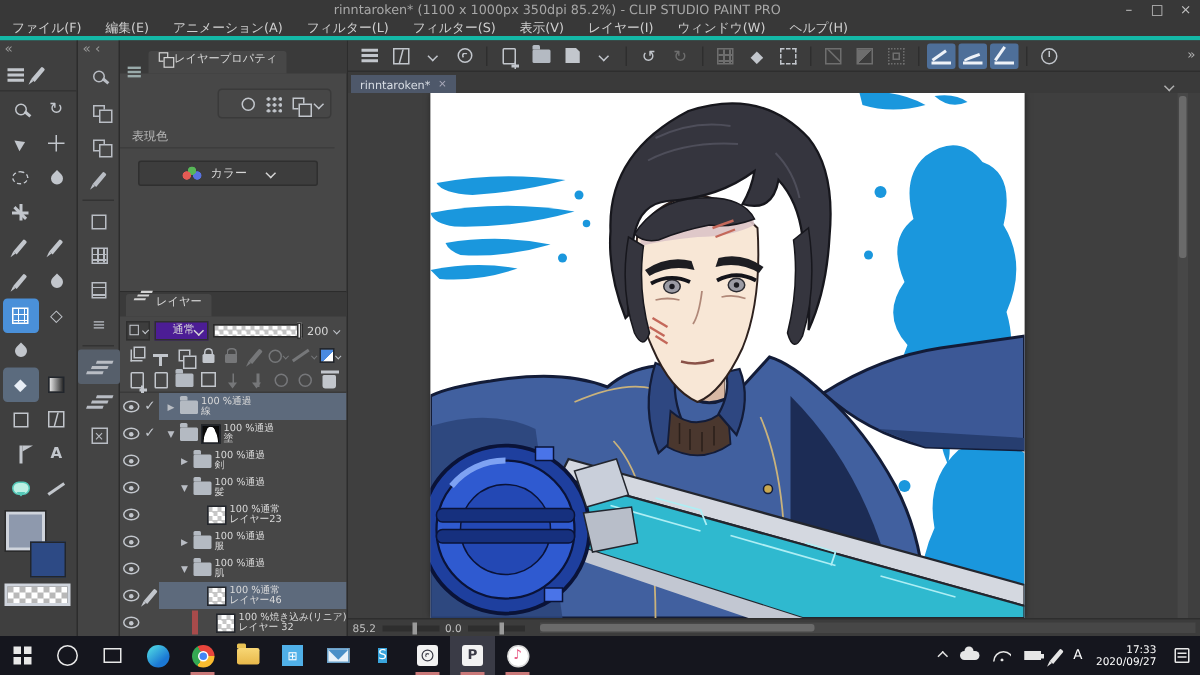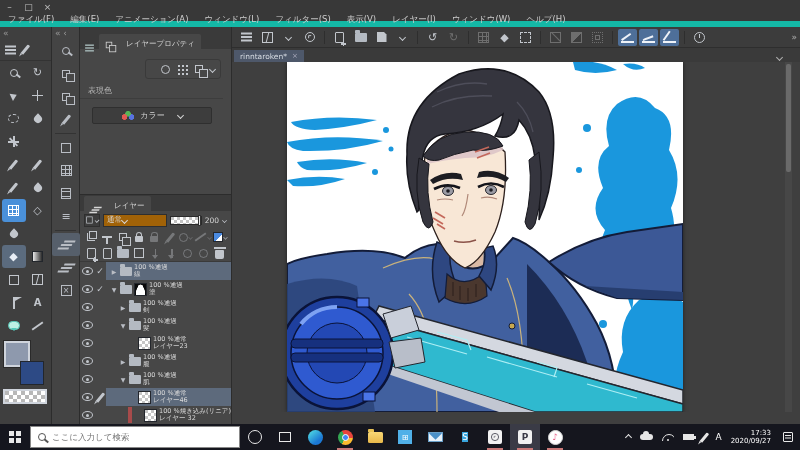--- a/index.html
+++ b/index.html
@@ -3,49 +3,49 @@
 <meta charset="utf-8">
 <style>
 *{margin:0;padding:0;box-sizing:border-box}
 body{font-family:"DejaVu Sans","Liberation Sans",sans-serif;background:#222}
 #root{position:relative;width:800px;height:450px;overflow:hidden;background:#404040;user-select:none}
 .g{font-size:11px;line-height:1}
 
 #titlebar{position:absolute;left:0;top:0;width:800px;height:14px;background:#383838;display:flex;align-items:center;color:#a8a8a8;font-size:8.5px}
 #title-text{flex:1;text-align:center;white-space:nowrap;overflow:hidden}
 .wbtn{width:19px;height:14px;display:flex;align-items:center;justify-content:center;color:#c0c0c0;font-size:9px}
-#menubar{position:absolute;left:0;top:14px;width:800px;height:13px;background:#383838;display:flex;border-bottom:6px solid #14b8a6}
+#menubar{position:absolute;left:0;top:14px;width:800px;height:13px;background:#383838;display:flex;align-items:center;border-bottom:3px solid #14b8a6}
 .menu-item{padding:0 8px;font-size:8.5px;color:#cfcfcf;white-space:nowrap}
 
 #toolstrip{position:absolute;left:0;top:27px;width:52px;height:397px;background:#3f3f3f;border-right:1px solid #2c2c2c}
 .strip-head{height:12px;color:#9a9a9a;font-size:9px;padding-left:3px;line-height:12px}
 #tool-head{display:flex;gap:8px;align-items:center;height:22px;padding-left:5px;color:#c2c6cc;border-bottom:1px solid #333}
 #tool-grid{display:grid;grid-template-columns:24px 24px;justify-content:center}
 .tool-cell{width:24px;height:23px;display:flex;align-items:center;justify-content:center;color:#c2c6cc}
 .tool-cell.sel{background:#4a90d9;border-radius:3px;color:#fff}
 .tool-cell.soft{background:#5b6b7e;border-radius:3px;color:#e8eef6}
 #swatches{position:relative;margin-top:4px;height:64px}
 #main-swatch{position:absolute;left:4px;top:0;width:26px;height:26px;border:2px solid #cfd4dc;outline:1px solid #2a2a2a}
 #sub-swatch{position:absolute;left:20px;top:20px;width:24px;height:24px;border:1px solid #22262c}
 #trans-swatch{position:absolute;left:3px;top:48px;width:44px;height:15px;border:2px solid #cfd4dc;background:repeating-conic-gradient(#fff 0 25%,#b8b8b8 0 50%);background-size:8px 8px}
 
 #quickbar{position:absolute;left:52px;top:27px;width:28px;height:397px;background:#444;border-right:1px solid #2c2c2c}
 .qa-item{width:28px;height:23px;display:flex;align-items:center;justify-content:center;color:#b9bdc4}
 .qa-sep{height:1px;background:#333;margin:2px 3px}
 
 #panels{position:absolute;left:80px;top:27px;width:152px;height:397px;background:#474747;border-right:1px solid #2c2c2c;color:#c8c8c8}
 .ptabbar{height:22px;background:#3a3a3a;display:flex;align-items:flex-end;padding-left:4px;gap:4px}
-.ptab{background:#474747;height:15px;display:flex;align-items:flex-end;gap:13px;padding:0 6px;font-size:7.5px;color:#d6d6d6;border-radius:2px 2px 0 0}
+.ptab{background:#474747;height:15px;display:flex;align-items:flex-start;gap:3px;padding:0 6px;font-size:7.5px;color:#d6d6d6;border-radius:2px 2px 0 0}
 .plabel{font-size:8px;color:#b8b8b8;padding:6px 0 2px 8px;border-bottom:1px solid #3d3d3d;margin-right:8px}
 #lp-effects{display:flex;justify-content:flex-end;align-items:center;gap:7px;margin:10px 10px 0 0;border:1px solid #3a3a3a;border-radius:3px;width:76px;height:20px;margin-left:auto;padding:0 5px;color:#c2c6cc}
 #lp-expr-dd{margin:8px auto 0 12px;width:120px;height:17px;background:#3d3d3d;border:1px solid #2f2f2f;border-radius:2px;display:flex;align-items:center;justify-content:center;gap:5px;font-size:8px;color:#d6d6d6}
 #lp-expr-dd .chev{margin-left:8px}
 
 #lay-controls{display:flex;align-items:center;gap:3px;height:18px;padding:0 4px}
-#lay-mode{width:64px;height:13px;background:#a16207;border:1px solid #2f2f2f;display:flex;align-items:center;justify-content:flex-start;padding:0 3px;font-size:7.5px;color:#d6d6d6}
+#lay-mode{width:36px;height:13px;background:#4c1d95;border:1px solid #2f2f2f;display:flex;align-items:center;justify-content:flex-end;padding:0 3px;font-size:7.5px;color:#d6d6d6}
 #lay-colorbox{width:16px;height:13px;background:#3d3d3d;border:1px solid #2f2f2f;display:flex;align-items:center;justify-content:center;gap:1px;color:#c2c6cc}
 #lay-opacity{flex:1;height:9px;border:1px solid #2a2a2a;background:repeating-conic-gradient(#fff 0 25%,#c4c4c4 0 50%);background-size:6px 6px;position:relative}
 #lay-opacity .thumb{position:absolute;right:0;top:-2px;width:3px;height:11px;background:#e8e8e8;border:1px solid #333}
 #lay-opacity-val{font-size:7.5px;color:#d6d6d6}
 .lay-iconrow{display:flex;align-items:center;height:16px;padding:0 3px;gap:0}
 .lay-ic{flex:1;display:flex;align-items:center;justify-content:center;color:#c2c6cc}
 .dim{opacity:.38}
 #layer-list{border-top:1px solid #3a3a3a;overflow:hidden;height:163px}
 .lrow{display:flex;align-items:center;height:18px;font-size:6.5px;color:#dadada;position:relative}
 .lrow .col-eye{width:14px;display:flex;justify-content:center;color:#c2c6cc;flex:none}
@@ -182,30 +182,31 @@
 .app-ring{width:14px;height:14px;border:1.6px solid #e8e8e8;border-radius:50%}
 .i-notif{width:10px;height:10px;border:1.3px solid #e8e8e8;border-radius:1px;position:relative}
 .i-notif::after{content:"";position:absolute;left:1px;top:2px;width:6px;height:1.2px;background:#e8e8e8;box-shadow:0 2.5px 0 #e8e8e8}
 </style>
 </head>
 <body>
 
 <div id="root">
 
   <div id="titlebar">
+    <div id="title-text">rinntaroken* (1100 x 1000px 350dpi 85.2%)  - CLIP STUDIO PAINT PRO</div>
     <div class="wbtn">–</div>
     <div class="wbtn">□</div>
     <div class="wbtn">×</div>
   </div>
 
   <div id="menubar">
       <div class="menu-item">ファイル(F)</div>
       <div class="menu-item">編集(E)</div>
       <div class="menu-item">アニメーション(A)</div>
-      <div class="menu-item">ウィンドウ(L)</div>
+      <div class="menu-item">フィルター(L)</div>
       <div class="menu-item">フィルター(S)</div>
       <div class="menu-item">表示(V)</div>
       <div class="menu-item">レイヤー(I)</div>
       <div class="menu-item">ウィンドウ(W)</div>
       <div class="menu-item">ヘルプ(H)</div>
     </div>
 
   <div id="toolstrip">
     <div class="strip-head">«</div>
     <div id="tool-head">
@@ -741,30 +742,39 @@
           <path fill="#c9cfda" stroke="#23262e" d="M96,252 L124,244 L132,268 L104,276Z"></path>
           <path fill="#b8bec9" stroke="#23262e" d="M102,280 L134,276 L138,300 L108,306Z"></path>
           <rect x="70" y="236" width="12" height="9" fill="#4a74e8" stroke="#0a1338"></rect>
           <rect x="76" y="330" width="12" height="9" fill="#4a74e8" stroke="#0a1338"></rect>
         </svg>
       </div>
       <div id="vscroll">
           <div class="thumb"></div>
         </div>
     </div>
+    <div id="cv-status">
+      <span>85.2</span>
+      <div class="mini-slider">
+          <div class="mth"></div>
+        </div>
+      <span>0.0</span>
+      <div class="mini-slider">
+          <div class="mth"></div>
+        </div>
+      <div id="hscroll">
+          <div class="thumb"></div>
+        </div>
+    </div>
   </div>
 
   <div id="taskbar">
     <div class="tb-app">
         <span class="i-win"></span>
       </div>
-    <div id="search-box">
-      <span class="i-mag" style="color:#555"></span>
-      <input placeholder="ここに入力して検索" style="">
-    </div>
     <div id="tb-apps" style="display:flex">
         <div class="tb-app ">
           <span class="app-ring"></span>
         </div>
         <div class="tb-app ">
           <span class="i-tv"></span>
         </div>
         <div class="tb-app ">
           <span class="app-circle app-edge"></span>
         </div>

